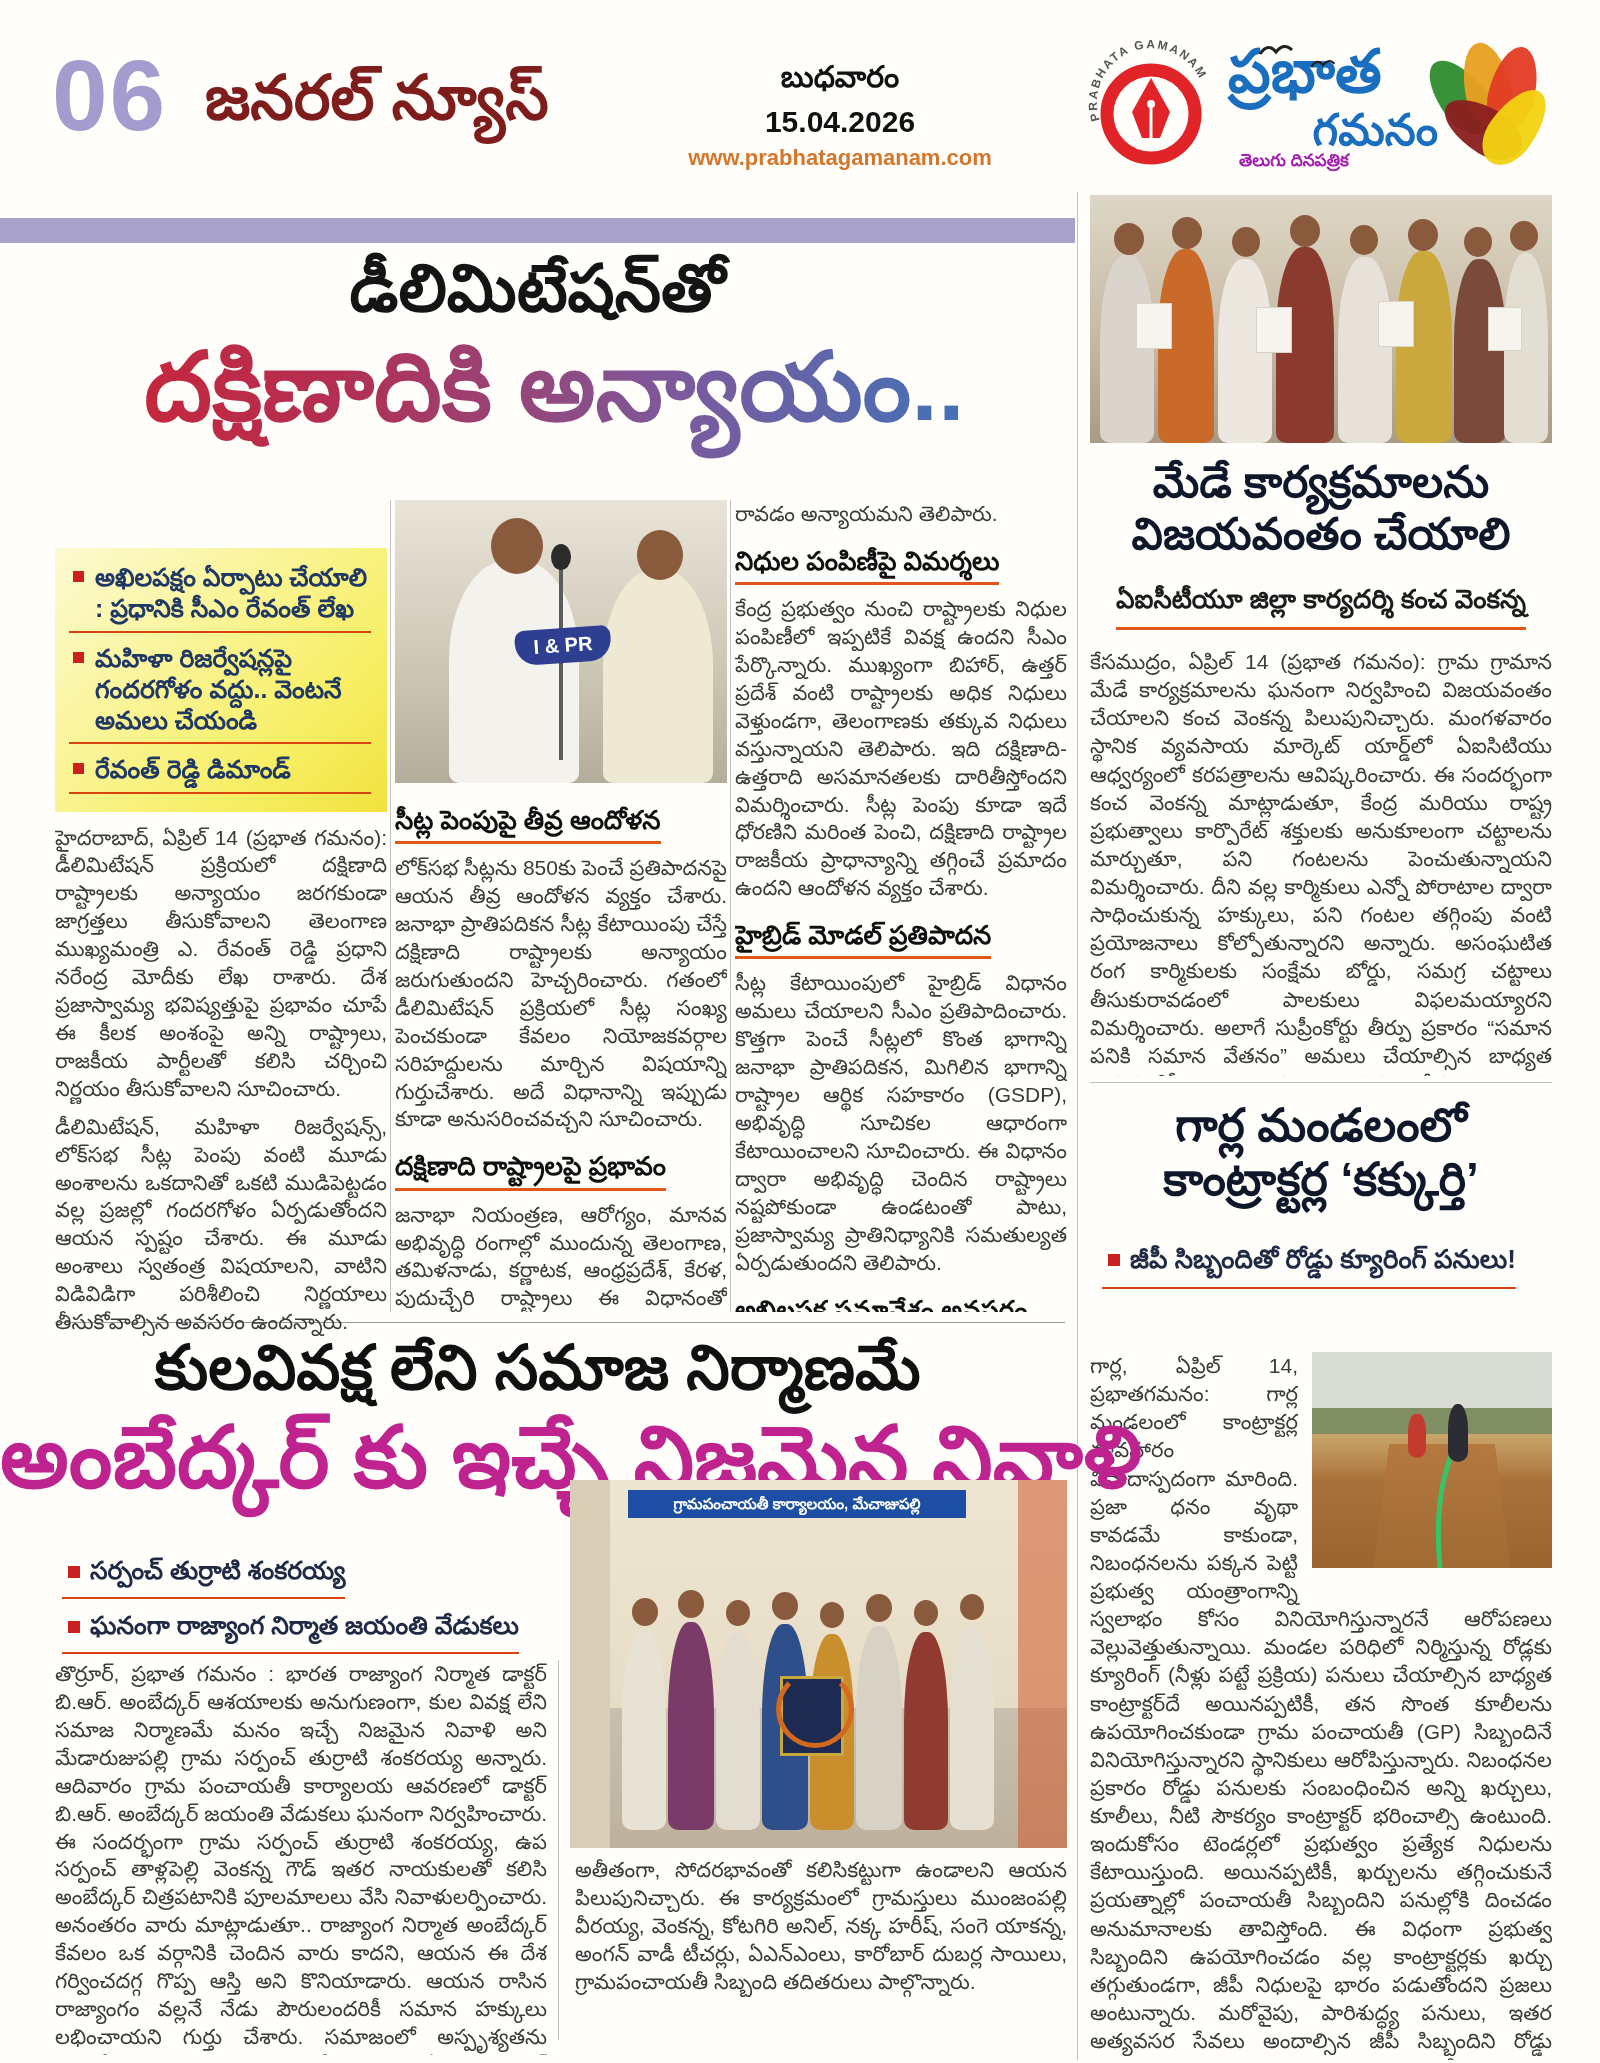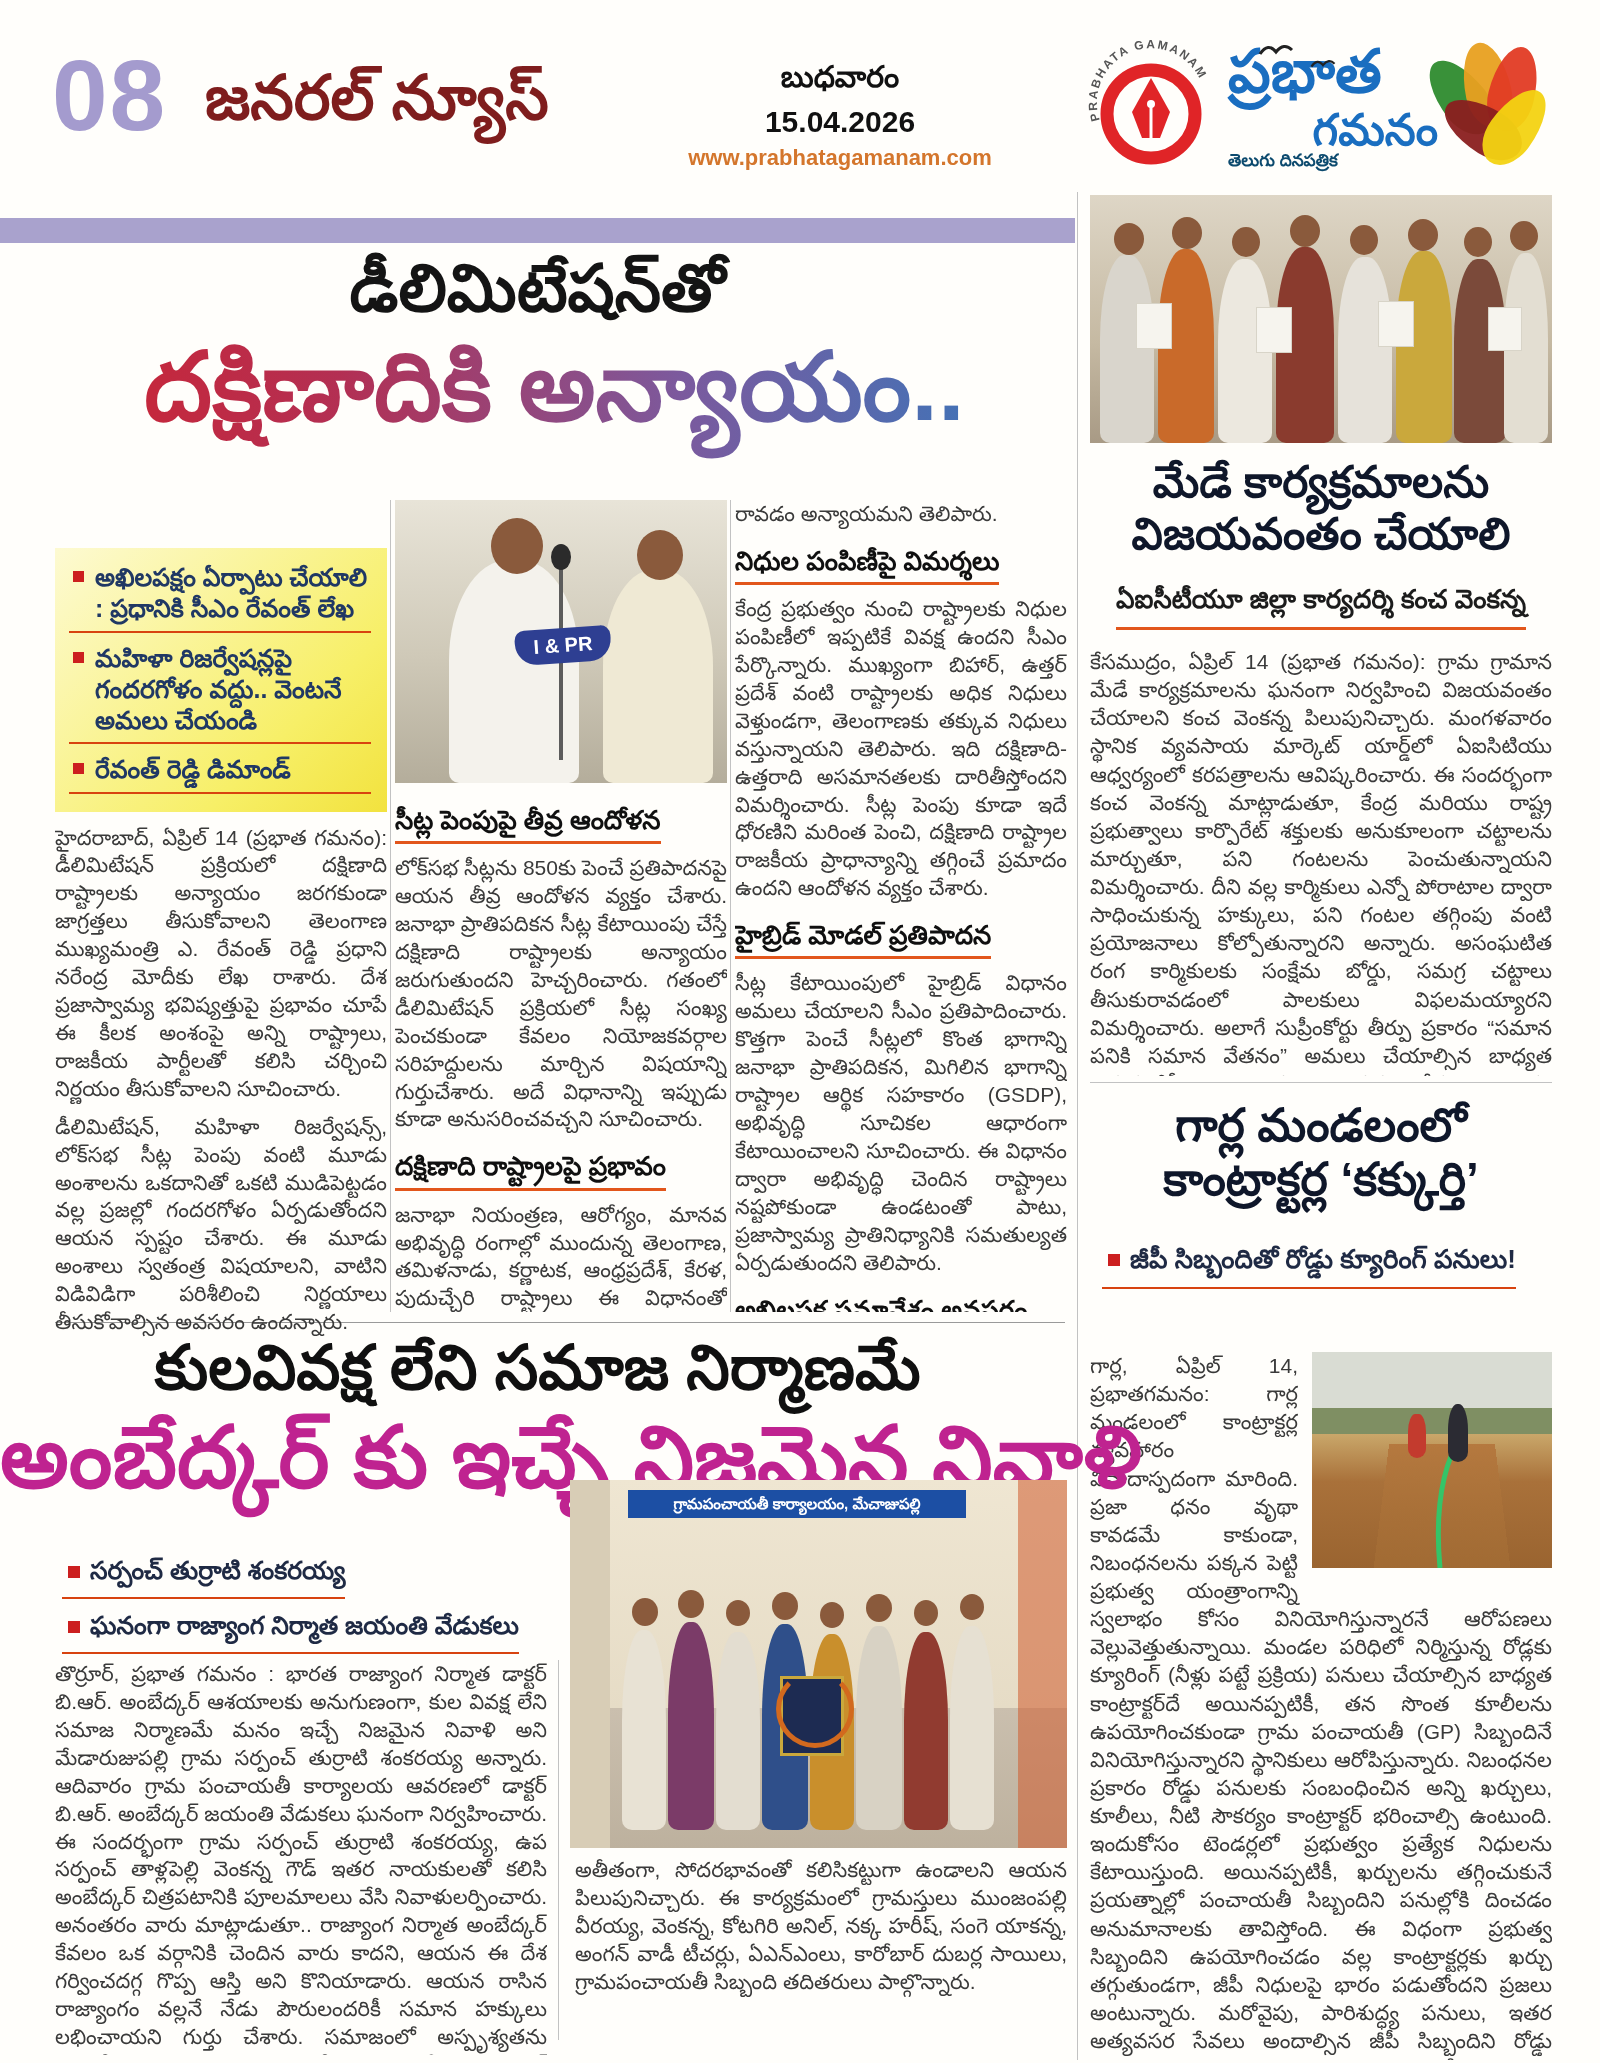--- a/index.html
+++ b/index.html
@@ -11,21 +11,21 @@
   .section{left:205px;top:62px;font-size:62px;font-weight:bold;color:#7f1d1d;}
   .datebox{left:640px;top:60px;width:400px;text-align:center;}
   .datebox .wd{font-size:30px;font-weight:bold;color:#111;}
   .datebox .dt{font-size:30px;font-weight:bold;color:#111;margin-top:4px;}
   .datebox .web{font-size:22px;font-weight:bold;color:#d4762c;margin-top:6px;text-decoration:none;display:block;}
   .emblem{left:1082px;top:34px;width:138px;height:138px;}
   .emblem svg{width:138px;height:138px;}
   .brand{left:1228px;top:42px;width:210px;height:130px;}
   .brand .t1{font-size:60px;font-weight:bold;color:#1a6ec0;text-shadow:0 0 2px #fff;line-height:1;}
   .brand .t2{font-size:44px;font-weight:bold;color:#1a6ec0;text-align:right;line-height:1;margin-top:6px;}
-  .brand .tag{position:absolute;left:0;bottom:-2px;font-size:17px;font-weight:bold;color:#0c4a6e;}
+  .brand .tag{position:absolute;left:11px;bottom:-2px;font-size:17px;font-weight:bold;color:#a21caf;}
   .leaves{left:1438px;top:40px;width:120px;height:130px;}
   .leaf{position:absolute;width:46px;height:86px;border-radius:50% 50% 50% 50%/60% 60% 40% 40%;opacity:.95;}
   .bird{position:absolute;}
   
   .bar{left:0;top:218px;width:1075px;height:25px;background:#a9a2cd;}
   .vline{width:1px;background:#c2c2c2;}
   .hline{height:1px;background:#9a9a9a;}
   
   .kicker{left:0;top:250px;width:1075px;text-align:center;font-size:66px;font-weight:bold;color:#141414;}
   .bighead{left:0;top:332px;width:1075px;text-align:center;font-size:96px;font-weight:bold;white-space:nowrap;color:#8d4a82;margin-left:17px;}
@@ -65,21 +65,21 @@
   .b-head2{left:0;top:1408px;width:1075px;text-align:center;font-size:86px;font-weight:bold;color:#bf2390;white-space:nowrap;}
   .b-bullets{left:62px;top:1556px;width:470px;}
   .b-body-left{left:55px;top:1660px;width:492px;height:395px;overflow:hidden;}
   .b-body-under{left:575px;top:1856px;width:492px;height:190px;overflow:hidden;}
 </style>
 </head>
 <body>
 
 <div class="page">
 
-  <div class="abs pagenum">08</div>
+  <div class="abs pagenum">06</div>
   <div class="abs section">జనరల్ న్యూస్</div>
 
   <div class="abs datebox">
     <div class="wd">బుధవారం</div>
     <div class="dt">15.04.2026</div>
     <a class="web" href="#">www.prabhatagamanam.com</a>
   </div>
 
   <div class="abs emblem">
     <svg viewBox="0 0 138 138">

